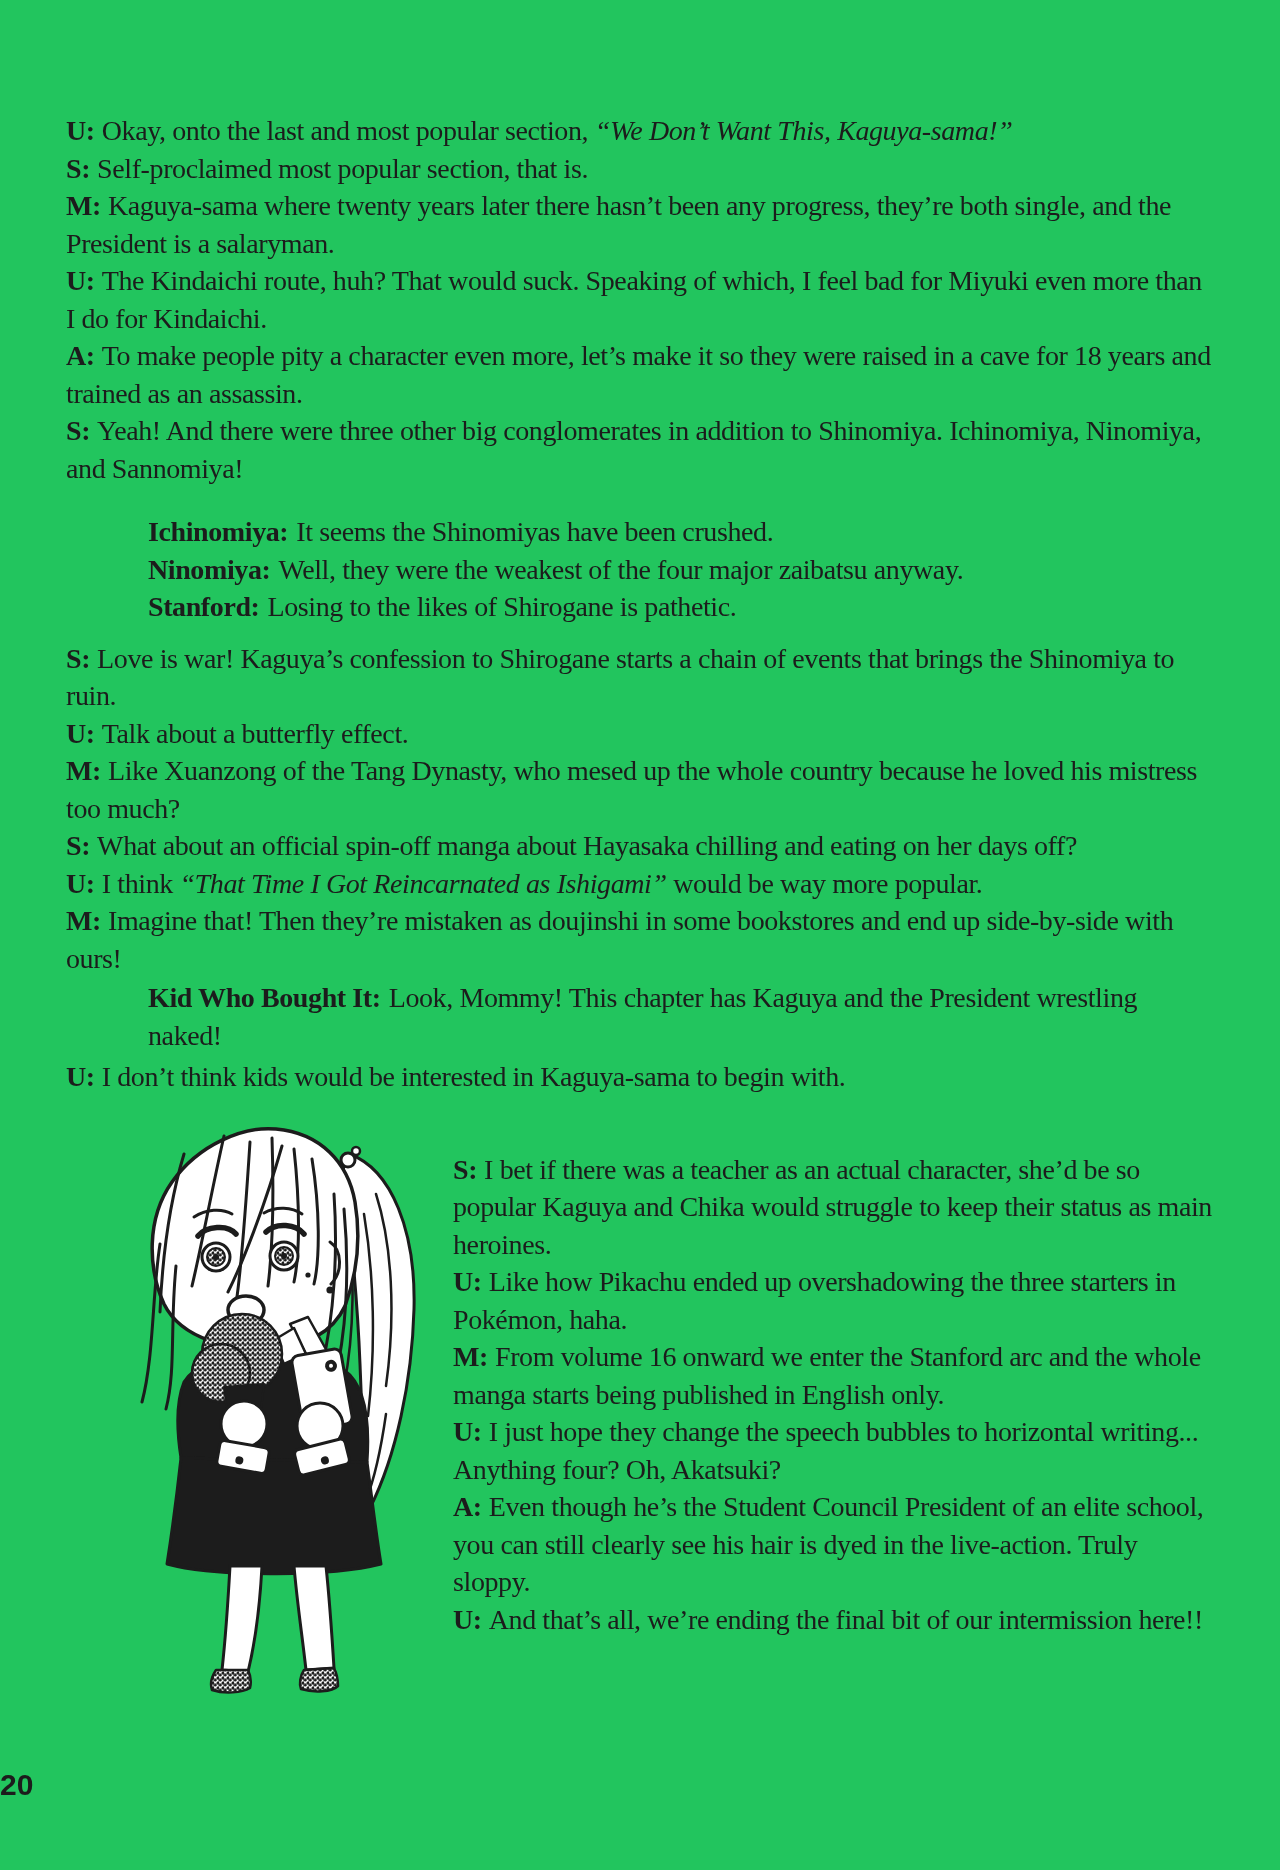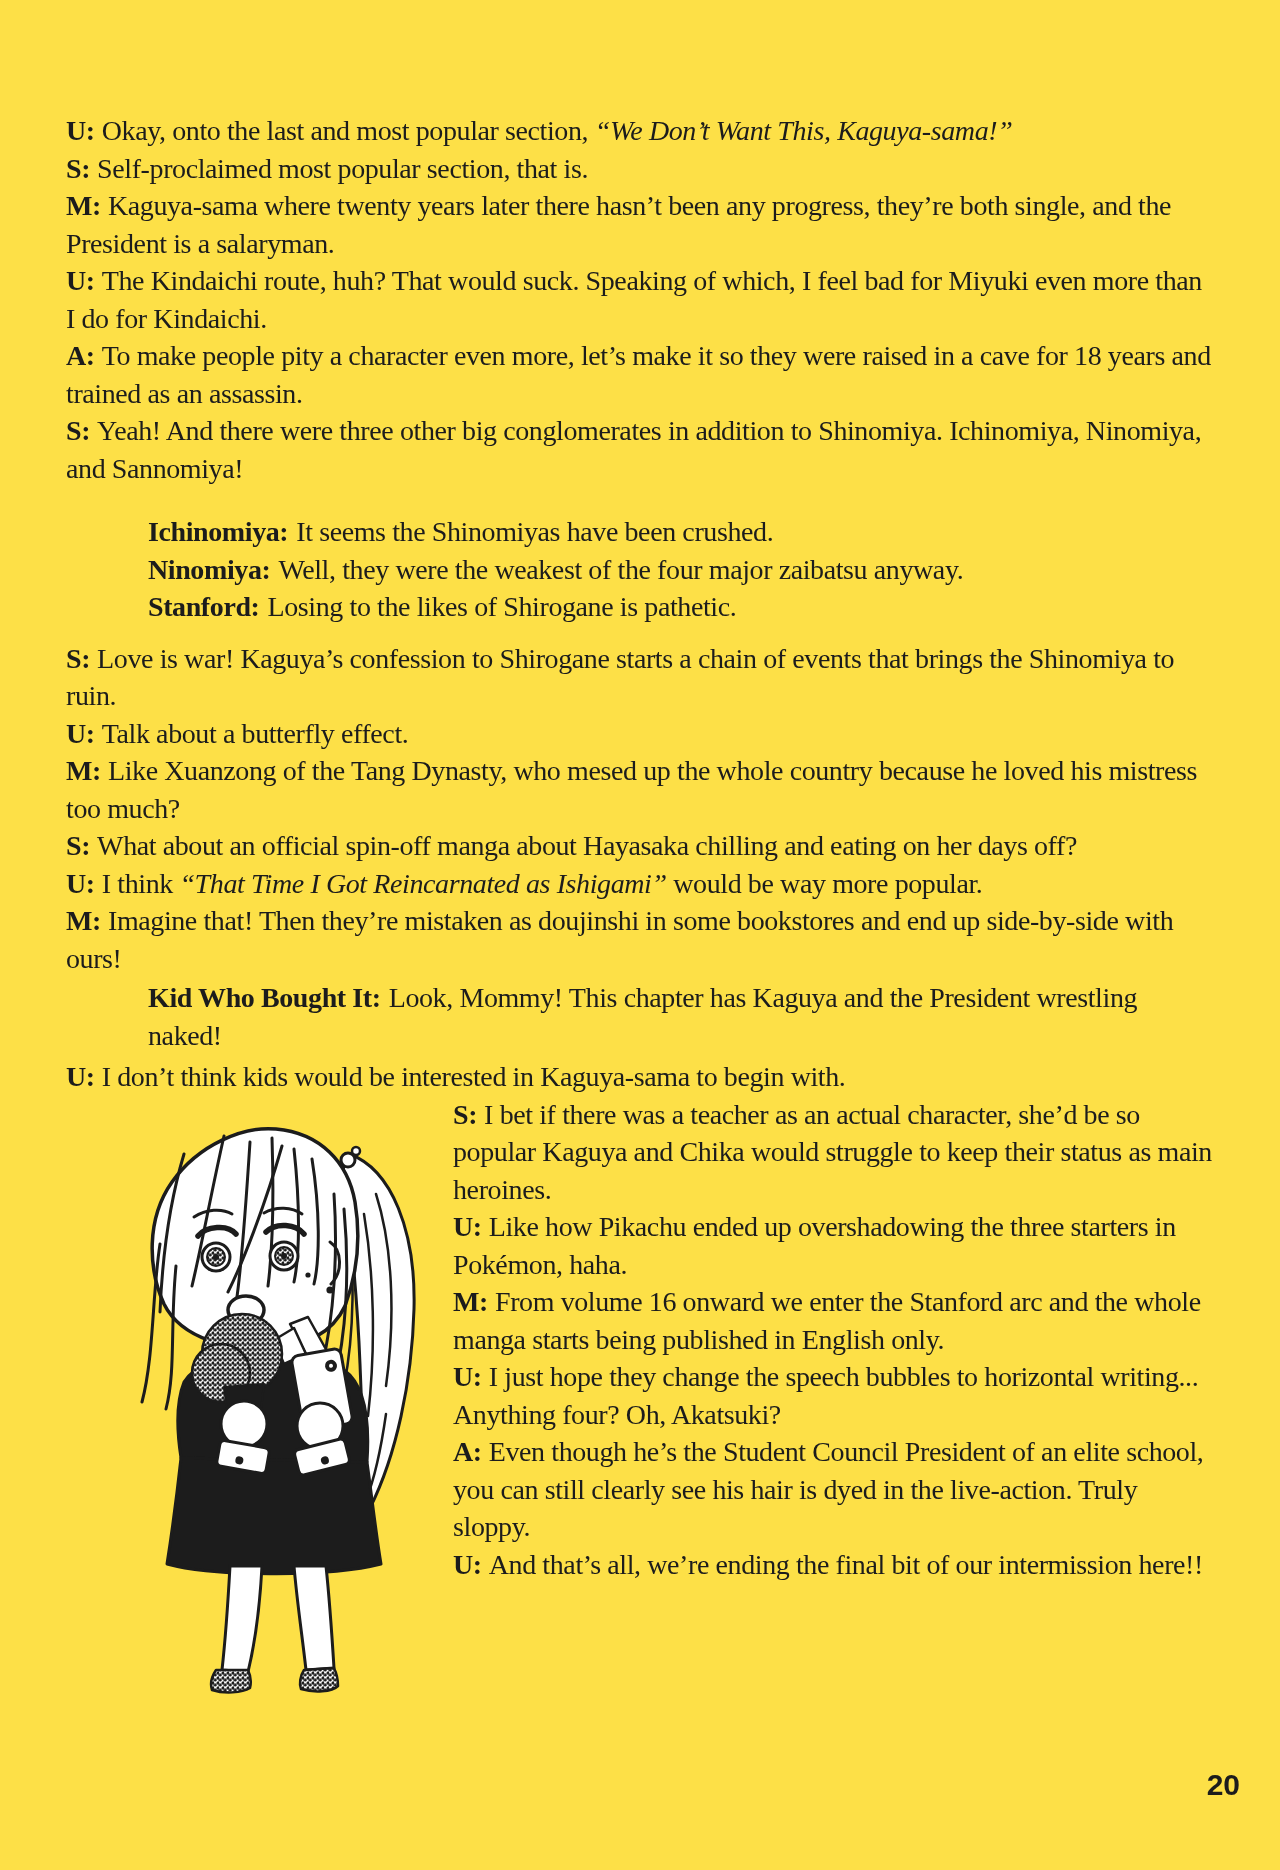--- a/index.html
+++ b/index.html
@@ -1,36 +1,36 @@
 <!DOCTYPE html>
 <html><head>
 <meta charset="utf-8">
 <style>
   html,body{margin:0;padding:0;background:#ffffff;}
   .page{
-    position:relative;width:1280px;height:1870px;background:#fde047;
+    position:relative;width:1280px;height:1870px;background:#22c55e;
     color:#1c1c1c;font-family:"Liberation Serif",serif;overflow:hidden;
   }
   .content{
     position:absolute;left:66px;top:112px;width:1148px;
     font-size:28px;line-height:37.5px;letter-spacing:-0.4px;
   }
   p.para{margin:0;}
   .spk{font-weight:700;margin-right:7px;}
   .quote{padding-left:82px;}
   .quote.q1{margin:26px 0 14px 0;}
   .quote.q2{margin:2px 0 4px 0;}
   .quote p{margin:0;max-width:1010px;}
   .qname{font-weight:700;margin-right:8px;}
-  .wrap-row{display:flex;align-items:flex-start;}
+  .wrap-row{display:flex;align-items:center;}
   .illus{width:387px;flex:none;}
   .illus svg{display:block;margin-left:58px;margin-top:18px;}
   .wrap-col{width:761px;}
   .page-number{
-    position:absolute;top:1768px;left:0;width:1240px;text-align:right;
+    position:absolute;top:1768px;left:0;width:1240px;text-align:left;
     font-family:"Liberation Sans",sans-serif;font-weight:700;font-size:30px;
   }
 </style>
 </head>
 <body>
 
 <div class="page">
   <div class="content">
 
     <div>

